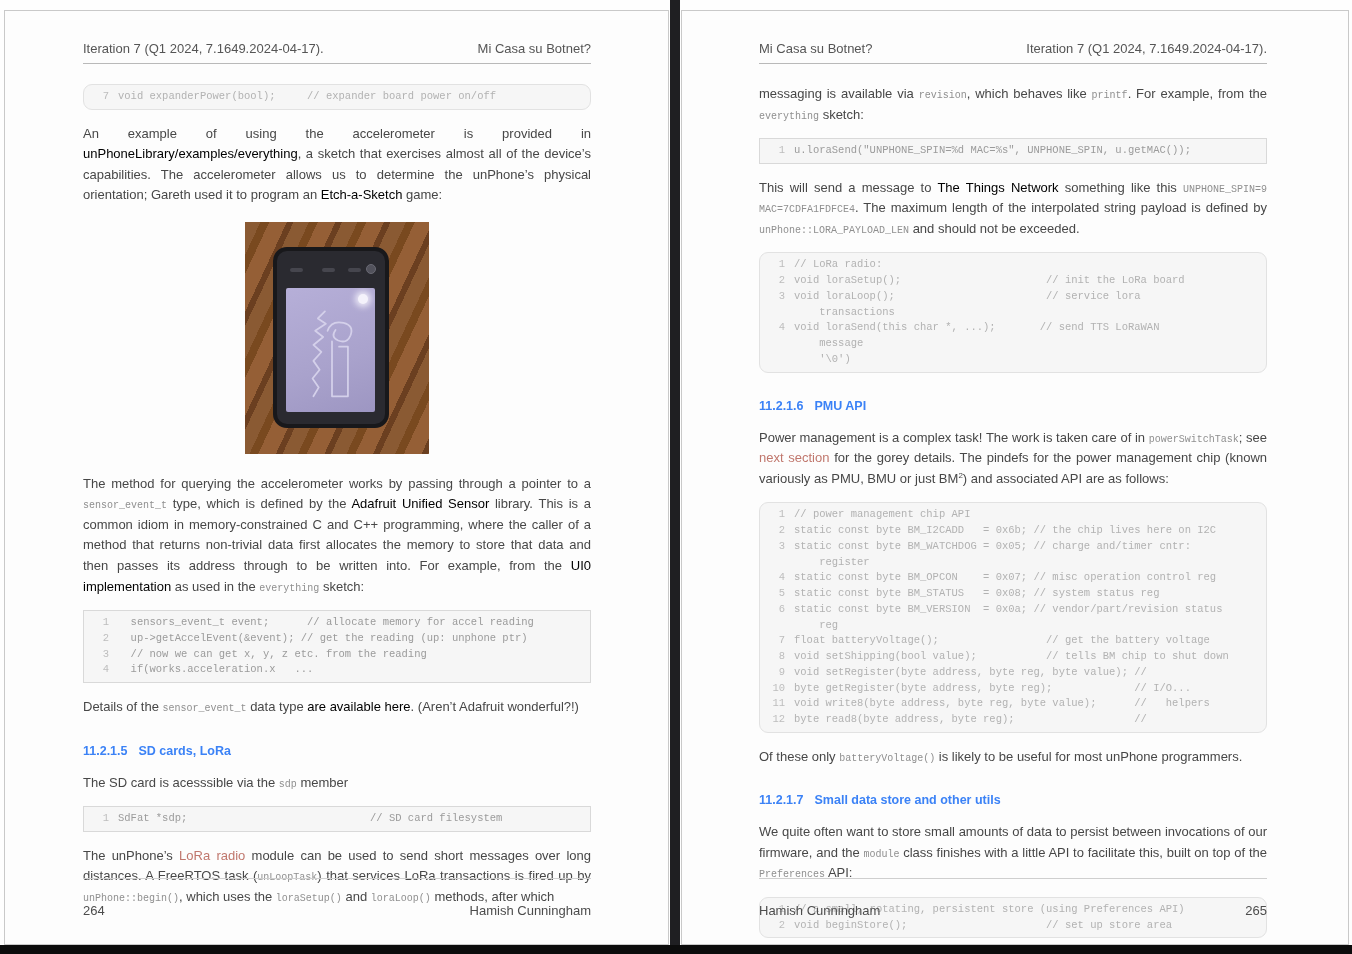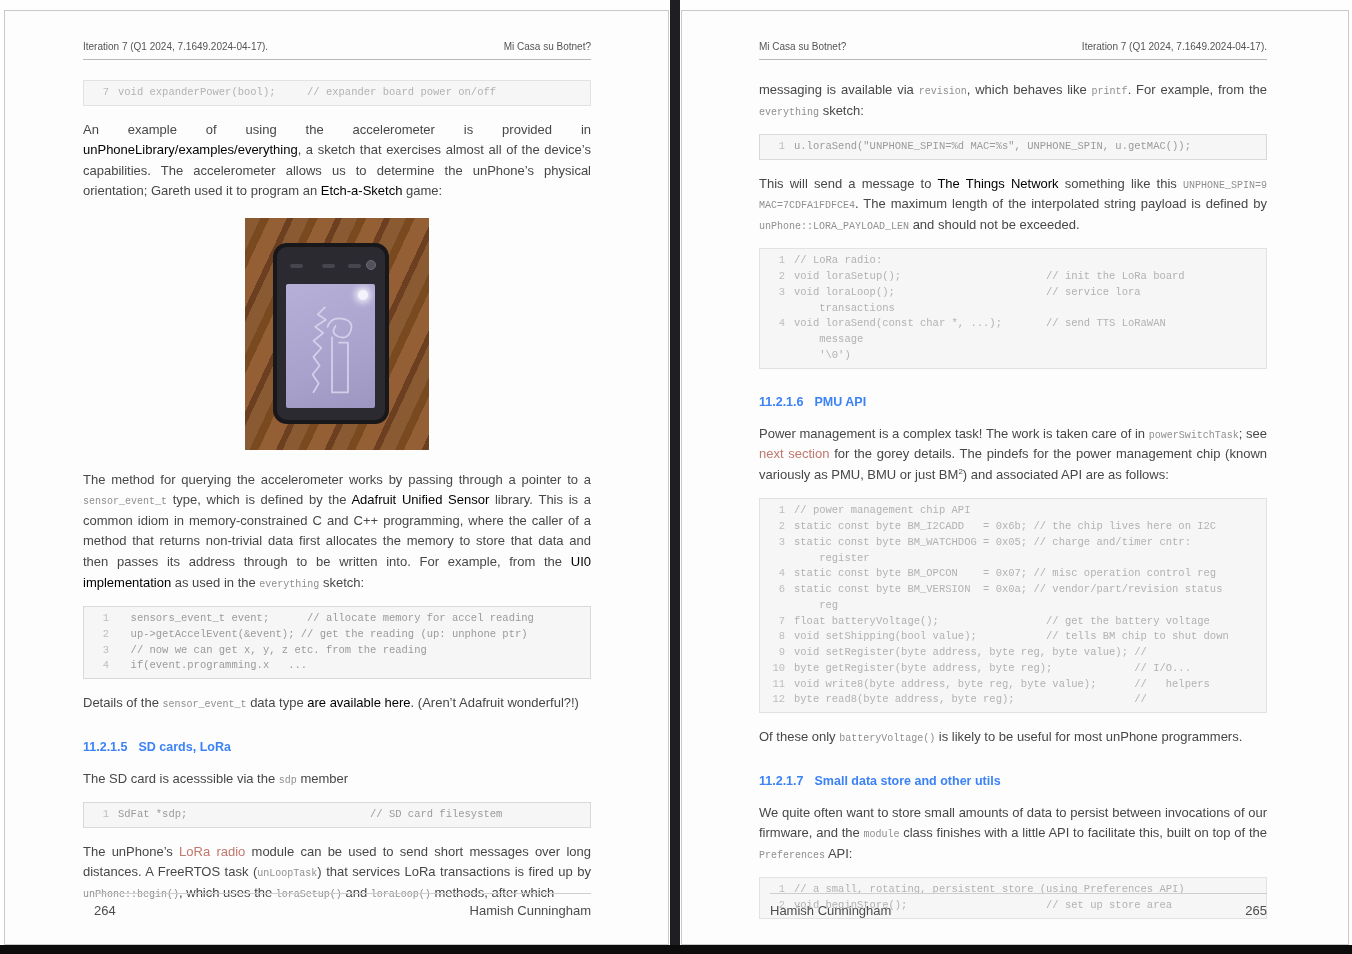--- a/index.html
+++ b/index.html
@@ -5,31 +5,31 @@
   html,body{margin:0;padding:0;width:1352px;height:954px;overflow:hidden;background:#ffffff;
     font-family:"Liberation Sans",sans-serif;}
   .stage{position:relative;width:1352px;height:954px;background:#fefefe;}
 
   .page{position:absolute;top:10px;height:935px;background:#fdfdfd;border:1px solid #c9c9c9;box-sizing:border-box;}
   .page-left{left:4px;width:665px;padding:30px 77px 0 78px;}
   .page-right{left:681px;width:668px;padding:30px 81px 0 77px;}
   .divider{position:absolute;left:670px;top:0;width:10px;height:954px;background:#1f1f22;}
   .bottom-bar{position:absolute;left:0;bottom:0;width:1352px;height:9px;background:#0c0c0c;}
 
-  .hdr{display:flex;justify-content:space-between;font-size:10px;color:#555;
+  .hdr{display:flex;justify-content:space-between;font-size:13px;color:#555;
     border-bottom:1px solid #b9b9b9;padding-bottom:7px;margin-bottom:20px;}
 
   p.body{font-size:13px;line-height:1.58;color:#474747;text-align:justify;margin:0 0 13px 0;}
   .im{font-family:"Liberation Mono",monospace;font-size:10px;color:#8f8f8f;}
   .lb{color:#000000;text-decoration:none;cursor:pointer;margin-top:23px;}
   .lr{color:#c0776d;text-decoration:none;cursor:pointer;}
 
   .code{background:#f6f6f6;border:1px solid #d9d9d9;padding:4px 8px;margin:4px 0 14px 0;
     font-family:"Liberation Mono",monospace;font-size:10.5px;line-height:1.5;color:#9b9b9b;}
-  .code.faint{color:#b2b2b2;border-color:#e2e2e2;}
+  .code.faint{color:#b2b2b2;border-color:#e2e2e2;border-radius:9px;}
   .cl{white-space:pre;}
   .ln{display:inline-block;width:17px;text-align:right;margin-right:9px;color:#bdbdbd;}
 
   .shead{font-size:12.5px;font-weight:bold;color:#3b82f6;margin:26px 0 15px 0;}
   .shead .h-num{margin-right:11px;}
 
   .photo{position:relative;width:184px;height:232px;margin:16px auto 20px auto;overflow:hidden;
     background:repeating-linear-gradient(115deg,#8a5a33 0 14px,#79491f 14px 22px,#955f36 22px 38px,#6b3f20 38px 44px);}
   .device{position:absolute;left:15%;top:11%;width:63%;height:78%;background:#2a2a30;
     border:4px solid #18181b;border-radius:14px;box-sizing:border-box;}
@@ -37,22 +37,22 @@
   .slot{position:absolute;top:45%;width:13px;height:4px;background:#46464e;border-radius:2px;}
   .slot.s1{left:12%;} .slot.s2{left:42%;} .slot.s3{left:66%;}
   .cam{position:absolute;right:8%;top:36%;width:8px;height:8px;border-radius:50%;
     background:#52525c;border:1px solid #6a6a74;}
   .screen{position:absolute;left:9%;top:21%;width:82%;height:72%;border-radius:2px;
     background:linear-gradient(160deg,#b6afd8 0%,#a9a2cc 60%,#9d96c2 100%);overflow:hidden;}
   .glare{position:absolute;right:8%;top:5%;width:10px;height:10px;border-radius:50%;
     background:#f4f2fb;box-shadow:0 0 6px 3px rgba(250,249,255,.8);}
   .screen svg{position:absolute;left:0;top:0;width:100%;height:100%;}
 
-  .footer{position:absolute;bottom:26px;border-top:1px solid #cfcfcf;padding-top:9px;
-    display:flex;justify-content:space-between;font-size:13px;color:#4c4c4c;margin-left:11px;}
+  .footer{position:absolute;bottom:26px;border-top:1px solid #cfcfcf;padding-top:24px;
+    display:flex;justify-content:space-between;font-size:13px;color:#4c4c4c;}
   .page-left .footer{left:78px;right:77px;}
   .page-right .footer{left:77px;right:81px;}
   sup{font-size:8px;}
 </style>
 </head>
 <body>
 
 <div class="stage">
 
   <div class="page page-left">
@@ -88,21 +88,21 @@
         </div>
       </div>
     </div>
 
     <p class="body"><span>The method for querying the accelerometer works by passing through a pointer to a </span><span class="im">sensor_event_t</span><span> type, which is defined by the </span><a class="lb">Adafruit Unified Sensor</a><span> library.  This is a common idiom in memory-constrained C and C++ programming, where the caller of a method that returns non-trivial data first allocates the memory to store that data and then passes its address through to be written into.  For example, from the </span><a class="lb">UI0 implementation</a><span> as used in the </span><span class="im">everything</span><span> sketch:</span></p>
 
     <div class="code">
       <div class="cl"><span class="ln">1</span><span>  sensors_event_t event;      // allocate memory for accel reading</span></div>
       <div class="cl"><span class="ln">2</span><span>  up-&gt;getAccelEvent(&amp;event); // get the reading (up: unphone ptr)</span></div>
       <div class="cl"><span class="ln">3</span><span>  // now we can get x, y, z etc. from the reading</span></div>
-      <div class="cl"><span class="ln">4</span><span>  if(event.programming.x   ...</span></div>
+      <div class="cl"><span class="ln">4</span><span>  if(works.acceleration.x   ...</span></div>
     </div>
 
     <p class="body"><span>Details of the </span><span class="im">sensor_event_t</span><span> data type </span><a class="lb">are available here</a><span>.  (Aren’t Adafruit wonderful?!)</span></p>
 
     <div class="shead"><span class="h-num">11.2.1.5</span><span>SD cards, LoRa</span></div>
 
     <p class="body"><span>The SD card is acesssible via the </span><span class="im">sdp</span><span> member</span></p>
 
     <div class="code">
       <div class="cl"><span class="ln">1</span><span>SdFat *sdp;                             // SD card filesystem</span></div>
@@ -131,35 +131,36 @@
       <div class="cl"><span class="ln">1</span><span>u.loraSend("UNPHONE_SPIN=%d MAC=%s", UNPHONE_SPIN, u.getMAC());</span></div>
     </div>
 
     <p class="body"><span>This will send a message to </span><a class="lb">The Things Network</a><span> something like this </span><span class="im">UNPHONE_SPIN=9 MAC=7CDFA1FDFCE4</span><span>.  The maximum length of the interpolated string payload is defined by </span><span class="im">unPhone::LORA_PAYLOAD_LEN</span><span> and should not be exceeded.</span></p>
 
     <div class="code faint">
       <div class="cl"><span class="ln">1</span><span>// LoRa radio:</span></div>
       <div class="cl"><span class="ln">2</span><span>void loraSetup();                       // init the LoRa board</span></div>
       <div class="cl"><span class="ln">3</span><span>void loraLoop();                        // service lora</span></div>
       <div class="cl"><span class="ln"></span><span>    transactions</span></div>
-      <div class="cl"><span class="ln">4</span><span>void loraSend(const char *, ...);       // send TTS LoRaWAN</span></div>
+      <div class="cl"><span class="ln">4</span><span>void loraSend(this char *, ...);       // send TTS LoRaWAN</span></div>
       <div class="cl"><span class="ln"></span><span>    message</span></div>
       <div class="cl"><span class="ln"></span><span>    '\0')</span></div>
     </div>
 
     <div class="shead"><span class="h-num">11.2.1.6</span><span>PMU API</span></div>
 
     <p class="body"><span>Power management is a complex task!  The work is taken care of in </span><span class="im">powerSwitchTask</span><span>; see </span><a class="lr">next section</a><span> for the gorey details.  The pindefs for the power management chip (known variously as PMU, BMU or just BM</span><sup>2</sup><span>) and associated API are as follows:</span></p>
 
     <div class="code faint">
       <div class="cl"><span class="ln">1</span><span>// power management chip API</span></div>
       <div class="cl"><span class="ln">2</span><span>static const byte BM_I2CADD   = 0x6b; // the chip lives here on I2C</span></div>
       <div class="cl"><span class="ln">3</span><span>static const byte BM_WATCHDOG = 0x05; // charge and/timer cntr:</span></div>
       <div class="cl"><span class="ln"></span><span>    register</span></div>
       <div class="cl"><span class="ln">4</span><span>static const byte BM_OPCON    = 0x07; // misc operation control reg</span></div>
+      <div class="cl"><span class="ln">5</span><span>static const byte BM_STATUS   = 0x08; // system status reg</span></div>
       <div class="cl"><span class="ln">6</span><span>static const byte BM_VERSION  = 0x0a; // vendor/part/revision status</span></div>
       <div class="cl"><span class="ln"></span><span>    reg</span></div>
       <div class="cl"><span class="ln">7</span><span>float batteryVoltage();                 // get the battery voltage</span></div>
       <div class="cl"><span class="ln">8</span><span>void setShipping(bool value);           // tells BM chip to shut down</span></div>
       <div class="cl"><span class="ln">9</span><span>void setRegister(byte address, byte reg, byte value); //</span></div>
       <div class="cl"><span class="ln">10</span><span>byte getRegister(byte address, byte reg);             // I/O...</span></div>
       <div class="cl"><span class="ln">11</span><span>void write8(byte address, byte reg, byte value);      //   helpers</span></div>
       <div class="cl"><span class="ln">12</span><span>byte read8(byte address, byte reg);                   //</span></div>
     </div>
 

